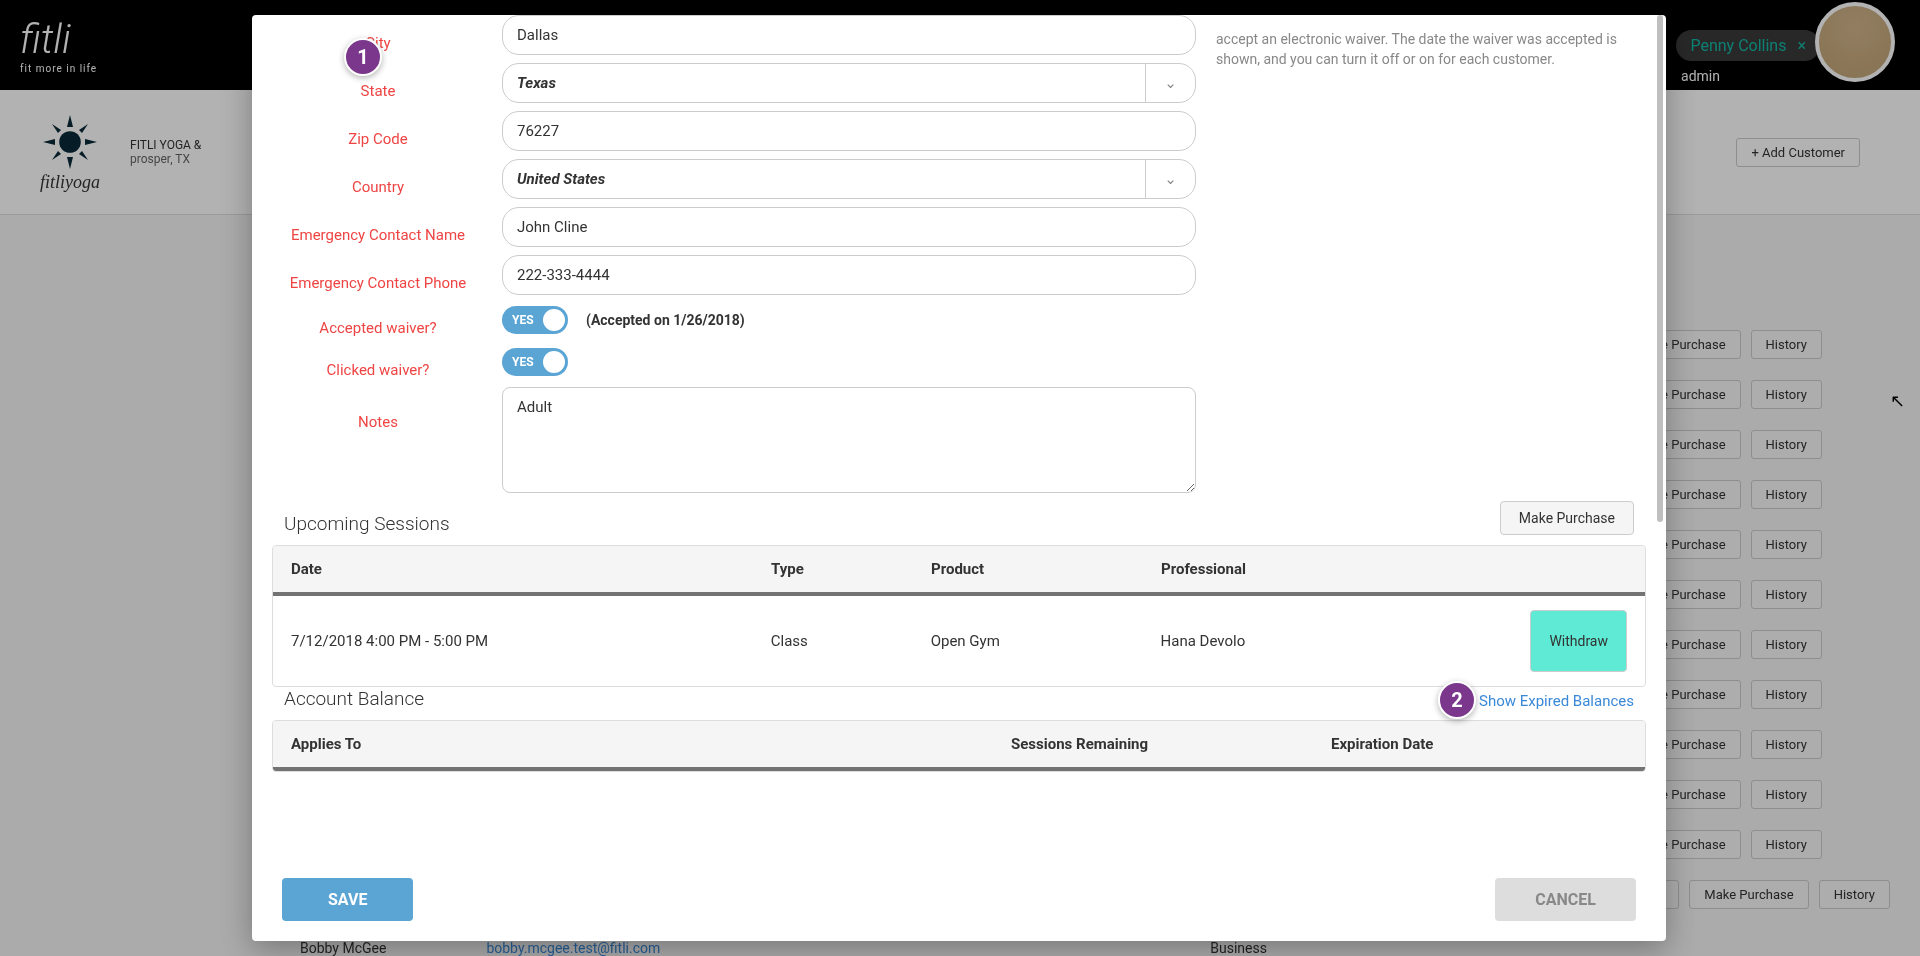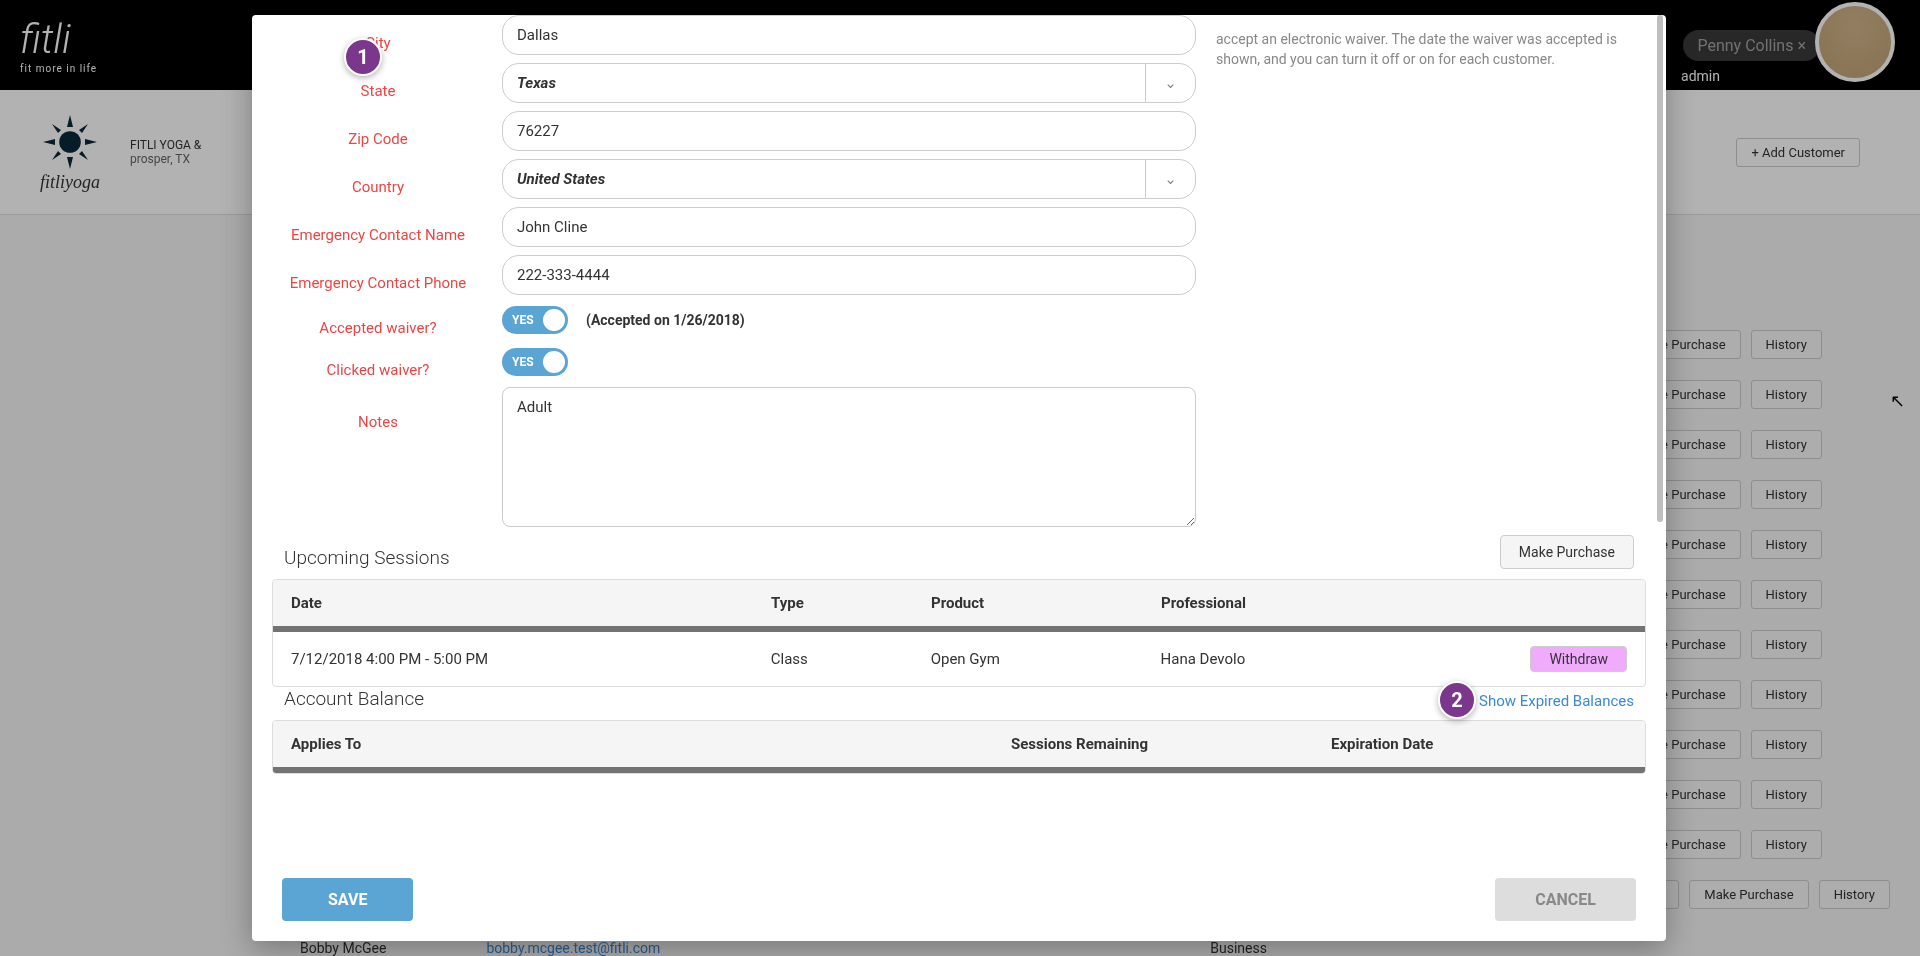--- a/index.html
+++ b/index.html
@@ -34,26 +34,26 @@
     font-weight: 300;
     font-style: italic;
   }
   .fitli-tagline {
     color: #fff;
     font-size: 10px;
     letter-spacing: 1px;
   }
   .user-pill {
     display: flex;
-    gap: 4px;
+    gap: 11px;
     background: #3a3a3a;
     border-radius: 20px;
     padding: 6px 14px;
     margin-right: 80px;
-    color: #a3a3a3;
+    color: #14b8a6;
     font-size: 16px;
   }
   .admin-text {
     position: absolute;
     top: 68px;
     right: 200px;
     color: #fff;
     font-size: 14px;
     text-align: right;
   }
@@ -216,21 +216,21 @@
     font-style: normal;
     font-weight: normal;
   }
   .form-textarea {
     flex: 1;
     border: 1px solid #ccc;
     border-radius: 8px;
     padding: 10px 14px;
     font-size: 15px;
     color: #333;
-    height: 140px;
+    height: 106px;
     resize: both;
   }
   .toggle {
     width: 66px;
     height: 28px;
     border-radius: 14px;
     background: #5aa5d4;
     position: relative;
     display: flex;
     align-items: center;
@@ -288,21 +288,21 @@
   }
   .table {
     margin-top: 10px;
     border: 1px solid #ddd;
     border-radius: 4px;
     overflow: hidden;
   }
   .table-header {
     display: flex;
     background: #f5f5f5;
-    border-bottom: 6px solid #737373;
+    border-bottom: 4px solid #737373;
     padding: 14px 18px;
     color: #333;
     font-size: 15px;
     font-weight: bold;
     gap: 20px;
   }
   .table-row {
     display: flex;
     padding: 14px 18px;
     color: #333;
@@ -314,24 +314,24 @@
   .col-type { width: 140px; }
   .col-product { width: 210px; }
   .col-pro  { width: 350px; }
   .col-btn  { flex:1; text-align:right; }
   .col-applies { width: 700px; }
   .col-sessions { width: 300px; }
   .col-exp { flex:1; }
   .withdraw-btn {
     border: 1px solid #ccc;
     border-radius: 4px;
-    padding: 4px 18px;
+    padding: 22px 18px;
     font-size: 14px;
     color: #333;
-    background: #f0abfc;
+    background: #5eead4;
   }
   .circle-label {
     position: absolute;
     width: 38px;
     height: 38px;
     border-radius: 50%;
     background: #7a378b;
     border: 2px solid #fff;
     color: #fff;
     font-size: 20px;

